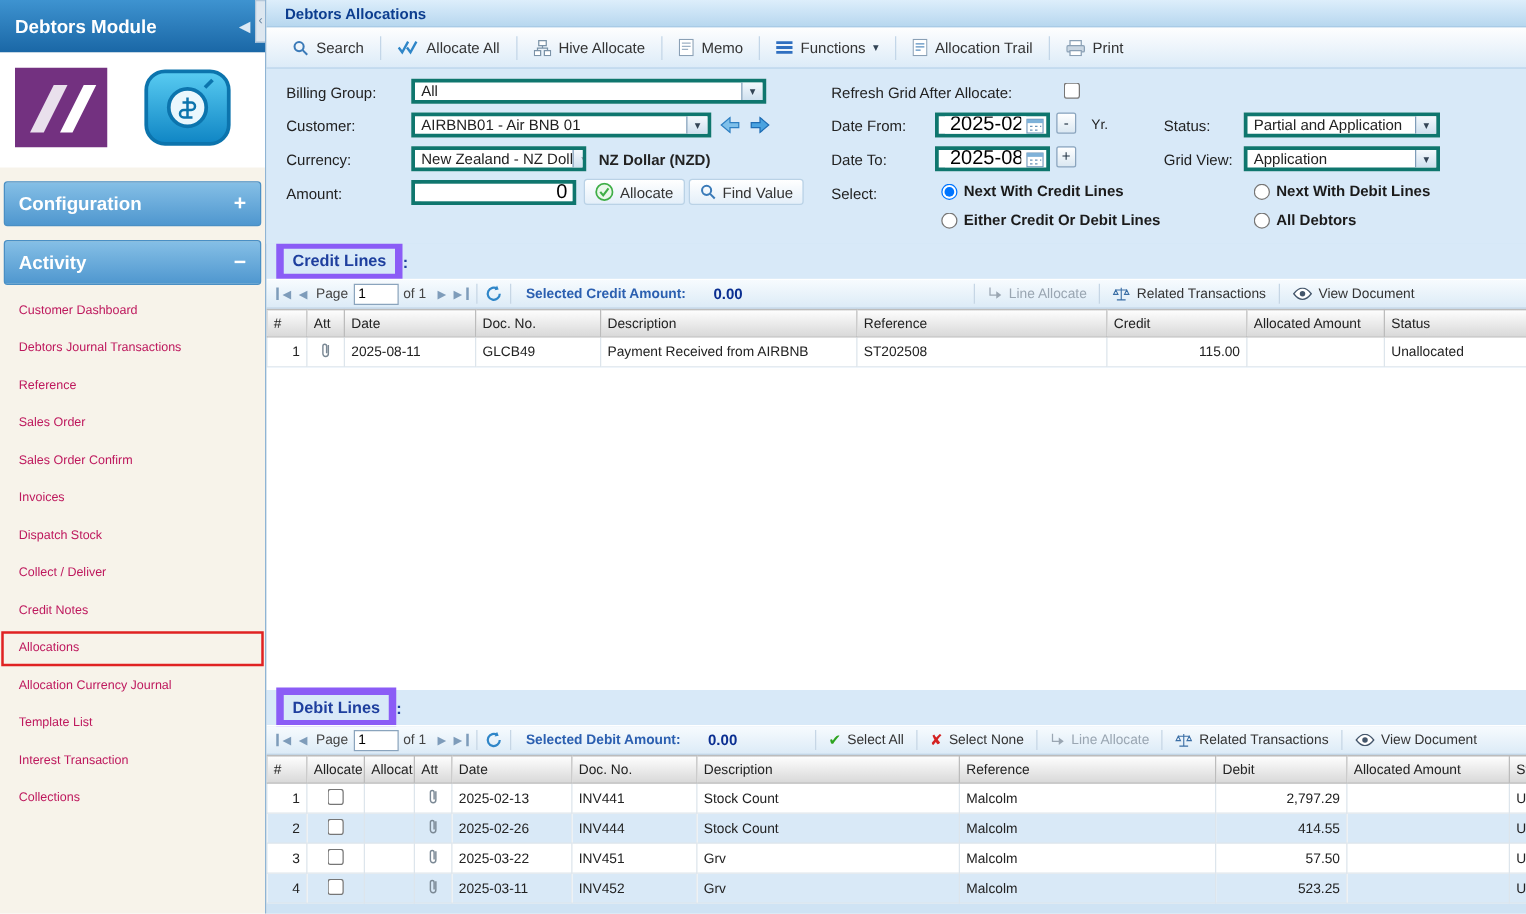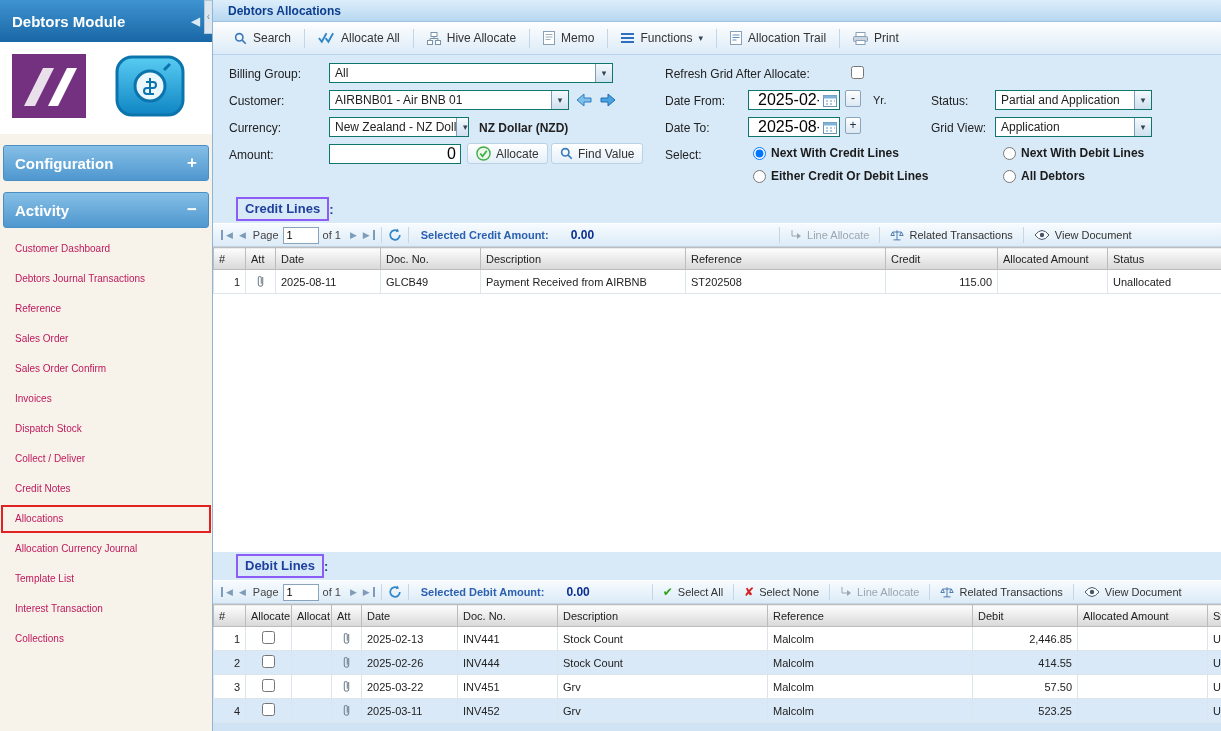--- a/index.html
+++ b/index.html
@@ -23,33 +23,33 @@
   .panel-title { height:22px; flex:0 0 22px; background:linear-gradient(#ddeefb,#b7d7ef); border-bottom:1px solid #9fc3e2; color:#0c3d8f; font-weight:bold; font-size:12px; padding:4px 0 0 15px; }
   .toolbar { height:33px; flex:0 0 33px; background:linear-gradient(#fefefe,#dcebf8); border-bottom:1px solid #b7d2ea; display:flex; align-items:center; padding:0 12px; white-space:nowrap; }
   .tb-btn { display:inline-flex; align-items:center; gap:6px; padding:4px 9px; font-size:12px; color:#333; border-radius:3px; cursor:pointer; }
   .tb-sep { width:1px; height:19px; background:#c3d6e8; margin:0 4px; }
   .fn-bars { width:13px; height:10px; background:repeating-linear-gradient(#2f6fc0 0 2px, transparent 2px 4px); }
   .caret { font-size:9px; color:#345; }
 
   
   .filters { height:140px; flex:0 0 140px; background:#d8e9f8; position:relative; font-size:12px; color:#222; }
   .flabel { position:absolute; white-space:nowrap; }
-  .field { position:absolute; height:20px; background:#fff; border:1px solid #0f766e; display:flex; align-items:center; font-size:12px; padding-left:5px; white-space:nowrap; overflow:hidden; }
+  .field { position:absolute; height:20px; background:#fff; border:3px solid #0f766e; display:flex; align-items:center; font-size:12px; padding-left:5px; white-space:nowrap; overflow:hidden; }
   .dd-btn { margin-left:auto; width:17px; height:100%; flex:0 0 17px; background:linear-gradient(#f4f9fd,#cfe0ef); border-left:1px solid #7f9db9; display:flex; align-items:center; justify-content:center; font-size:9px; color:#345; cursor:pointer; }
   .field input { border:none; outline:none; width:100%; height:100%; font-size:16px; font-family:inherit; padding:0 4px; }
   .sqbtn { position:absolute; width:16px; height:17px; border:1px solid #8aa4bd; background:linear-gradient(#fff,#dbe8f2); font-size:12px; line-height:14px; text-align:center; border-radius:2px; cursor:pointer; color:#234; }
   .minibtn { position:absolute; display:flex; align-items:center; gap:5px; height:21px; padding:0 8px; font-size:12px; color:#333; border:1px solid #bad2e6; border-radius:3px; background:linear-gradient(#ffffff,#e4eff9); cursor:pointer; white-space:nowrap; }
   .navarrow { position:absolute; width:22px; height:19px; display:flex; align-items:center; justify-content:center; cursor:pointer; }
   .radio-opt { position:absolute; display:flex; align-items:center; gap:5px; font-weight:bold; font-size:12px; color:#1b1b1b; white-space:nowrap; }
   .radio-opt input { margin:0; width:13px; height:13px; }
   .bold-note { font-weight:bold; }
 
   
   .section-head { height:28px; flex:0 0 28px; background:#d8e9f8; display:flex; align-items:center; padding-left:8px; font-size:13px; font-weight:bold; color:#1e3f9e; }
-  .redbox { border:2px solid #8b5cf6; padding:2px 7px 3px;margin-left:15px; }
+  .redbox { border:6px solid #8b5cf6; padding:2px 7px 3px; }
   .grid-toolbar { height:24px; flex:0 0 24px; background:linear-gradient(#f7fbfe,#dcebf7); border-top:1px solid #fff; border-bottom:1px solid #c3d5e5; display:flex; align-items:center; font-size:11px; color:#444; padding:0 8px; white-space:nowrap; overflow:hidden; }
   .gt-sep { width:1px; height:16px; background:#c6d6e5; margin:0 6px; flex:0 0 1px; }
   .pager-glyph { color:#7e9cba; font-size:9px; padding:0 3px; cursor:pointer; }
   .pager-first { border-left:2px solid #7e9cba; }
   .pager-last { border-right:2px solid #7e9cba; }
   .page-input { width:36px; height:17px; border:1px solid #8aa4bd; font-size:11px; padding:0 3px; margin:0 4px; font-family:inherit; }
   .sel-amt-label { color:#2b5fb0; font-weight:bold; margin-left:6px; }
   .sel-amt-value { color:#0a2e91; font-weight:bold; margin-left:22px; font-size:12px; }
   .gt-action { display:inline-flex; align-items:center; gap:5px; color:#333; cursor:pointer; padding:0 4px; }
   .gt-action.disabled { color:#9aa6b2; cursor:default; }
@@ -480,21 +480,21 @@
           <td class="num">1</td>
           <td class="ctr"><input type="checkbox" style=""></td>
           <td></td>
           <td class="ctr"><svg width="9" height="14" viewBox="0 0 10 16">
                   <path d="M7.5 3.5v8a2.5 2.5 0 0 1-5 0v-7a1.7 1.7 0 0 1 3.4 0v6.5" fill="none" stroke="#7a8894" stroke-width="1.3"></path>
                 </svg></td>
           <td>2025-02-13</td>
           <td>INV441</td>
           <td>Stock Count</td>
           <td>Malcolm</td>
-          <td class="num">2,446.85</td>
+          <td class="num">2,797.29</td>
           <td class="num"></td>
           <td>Unallocated</td>
         </tr>
         <tr class="row-alt">
           <td class="num">2</td>
           <td class="ctr"><input type="checkbox" style=""></td>
           <td></td>
           <td class="ctr"><svg width="9" height="14" viewBox="0 0 10 16">
                   <path d="M7.5 3.5v8a2.5 2.5 0 0 1-5 0v-7a1.7 1.7 0 0 1 3.4 0v6.5" fill="none" stroke="#7a8894" stroke-width="1.3"></path>
                 </svg></td>

